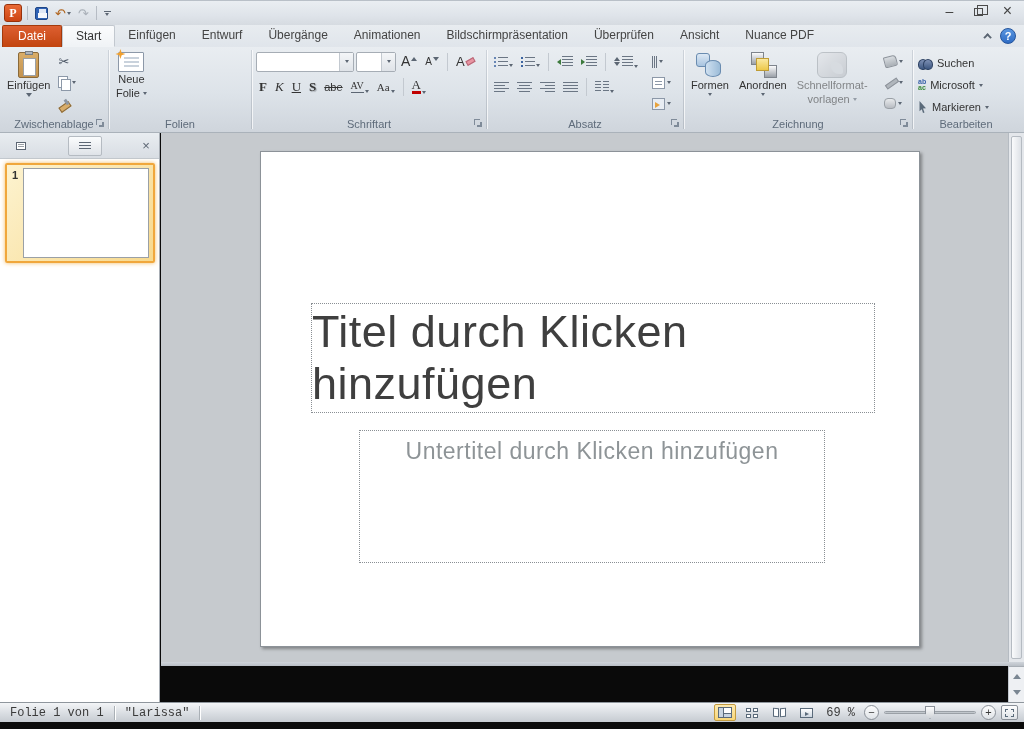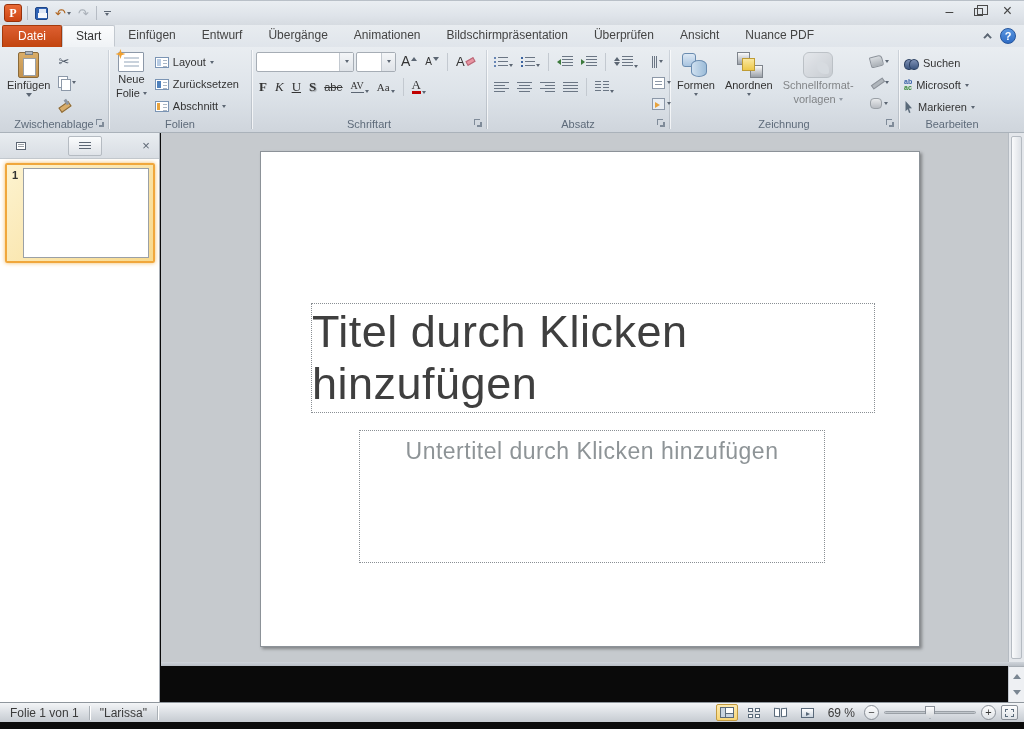--- a/index.html
+++ b/index.html
@@ -203,21 +203,21 @@
   .notes{position:absolute;left:161px;right:16px;bottom:27px;height:36px;background:#fff;border-top:1px solid #a8aeb5;}
   .notes-text{padding:9px 0 0 12px;font-size:14px;color:#111;}
   .nscroll{position:absolute;right:0;bottom:27px;height:36px;width:16px;background:#eef0f3;border-left:1px solid #c2c8cf;border-top:1px solid #a8aeb5;}
   .n-up,.n-dn{position:absolute;left:4px;width:0;height:0;border-left:4px solid transparent;border-right:4px solid transparent;}
   .n-up{top:7px;border-bottom:5px solid #7a8692;}
   .n-dn{bottom:7px;border-top:5px solid #7a8692;}
 
   
   .statusbar{position:absolute;left:0;right:0;bottom:7px;height:20px;border-top:1px solid #8f969d;
     background:linear-gradient(#f3f5f7,#d9dde2 55%,#c6cbd1);display:flex;align-items:center;font-size:12px;color:#3b3b3b;}
-  .sb-item{padding:0 10px;white-space:nowrap;}
+  .sb-item{padding:0 10px;white-space:nowrap;font-family:Liberation Mono, monospace;}
   .sb-sep{width:1px;height:14px;background:#aab0b6;box-shadow:1px 0 0 #fff;}
   .sb-right{margin-left:auto;display:flex;align-items:center;gap:5px;padding-right:6px;}
   .vbtn{width:22px;height:17px;display:flex;align-items:center;justify-content:center;border-radius:2px;border:1px solid transparent;}
   .vbtn.active{background:linear-gradient(#fdeab0,#f8d678);border:1px solid #c29a3e;}
   .ic-vnorm{width:14px;height:11px;border:1px solid #5a6a7a;background:#fff;position:relative;}
   .ic-vnorm::before{content:"";position:absolute;left:0;top:0;bottom:0;width:4px;background:#c8d4e0;border-right:1px solid #5a6a7a;}
   .ic-vnorm::after{content:"";position:absolute;left:5px;right:0;bottom:0;height:3px;background:#c8d4e0;border-top:1px solid #5a6a7a;}
   .ic-vgrid{display:grid;grid-template-columns:5px 5px;grid-template-rows:4px 4px;gap:2px;}
   .ic-vgrid i{background:#fff;border:1px solid #5a6a7a;display:block;}
   .ic-vread{display:inline-flex;gap:1px;}
@@ -337,36 +337,20 @@
         <div class="big">
           <span class="ic-newslide">
               <span class="star"></span>
             </span>
           <span>Neue</span>
           <span class="with-dd">
               <span>Folie</span>
               <span class="dd tiny"></span>
             </span>
         </div>
-        <div class="minicol">
-          <div class="mrow">
-              <span class="ic-slide-sm"></span>
-              <span>Layout</span>
-              <span class="dd tiny"></span>
-            </div>
-          <div class="mrow">
-              <span class="ic-slide-sm reset"></span>
-              <span>Zurücksetzen</span>
-            </div>
-          <div class="mrow">
-              <span class="ic-slide-sm section"></span>
-              <span>Abschnitt</span>
-              <span class="dd tiny"></span>
-            </div>
-        </div>
       </div>
       <div class="grp-label">Folien</div>
     </div>
     <div class="gsep"></div>
 
     <div class="grp" style="width:234px">
       <div class="grp-body" style="flex-direction:column;">
         <div class="frow">
           <div class="combo">
               <span class="combo-val"></span>
@@ -423,21 +407,21 @@
               <span class="fontA">A</span>
               <span class="dd tiny"></span>
             </div>
         </div>
       </div>
       <div class="grp-label">Schriftart</div>
       <div class="lnch"></div>
     </div>
     <div class="gsep"></div>
 
-    <div class="grp" style="width:182px">
+    <div class="grp" style="width:196px">
       <div class="grp-body row">
         <div style="display:flex;flex-direction:column;">
           <div class="frow">
             <div class="tbtn">
                 <span class="ic-list">
                   <span class="li">
                     <span class="dot"></span>
                     <span class="ln"></span>
                   </span>
                   <span class="li">

